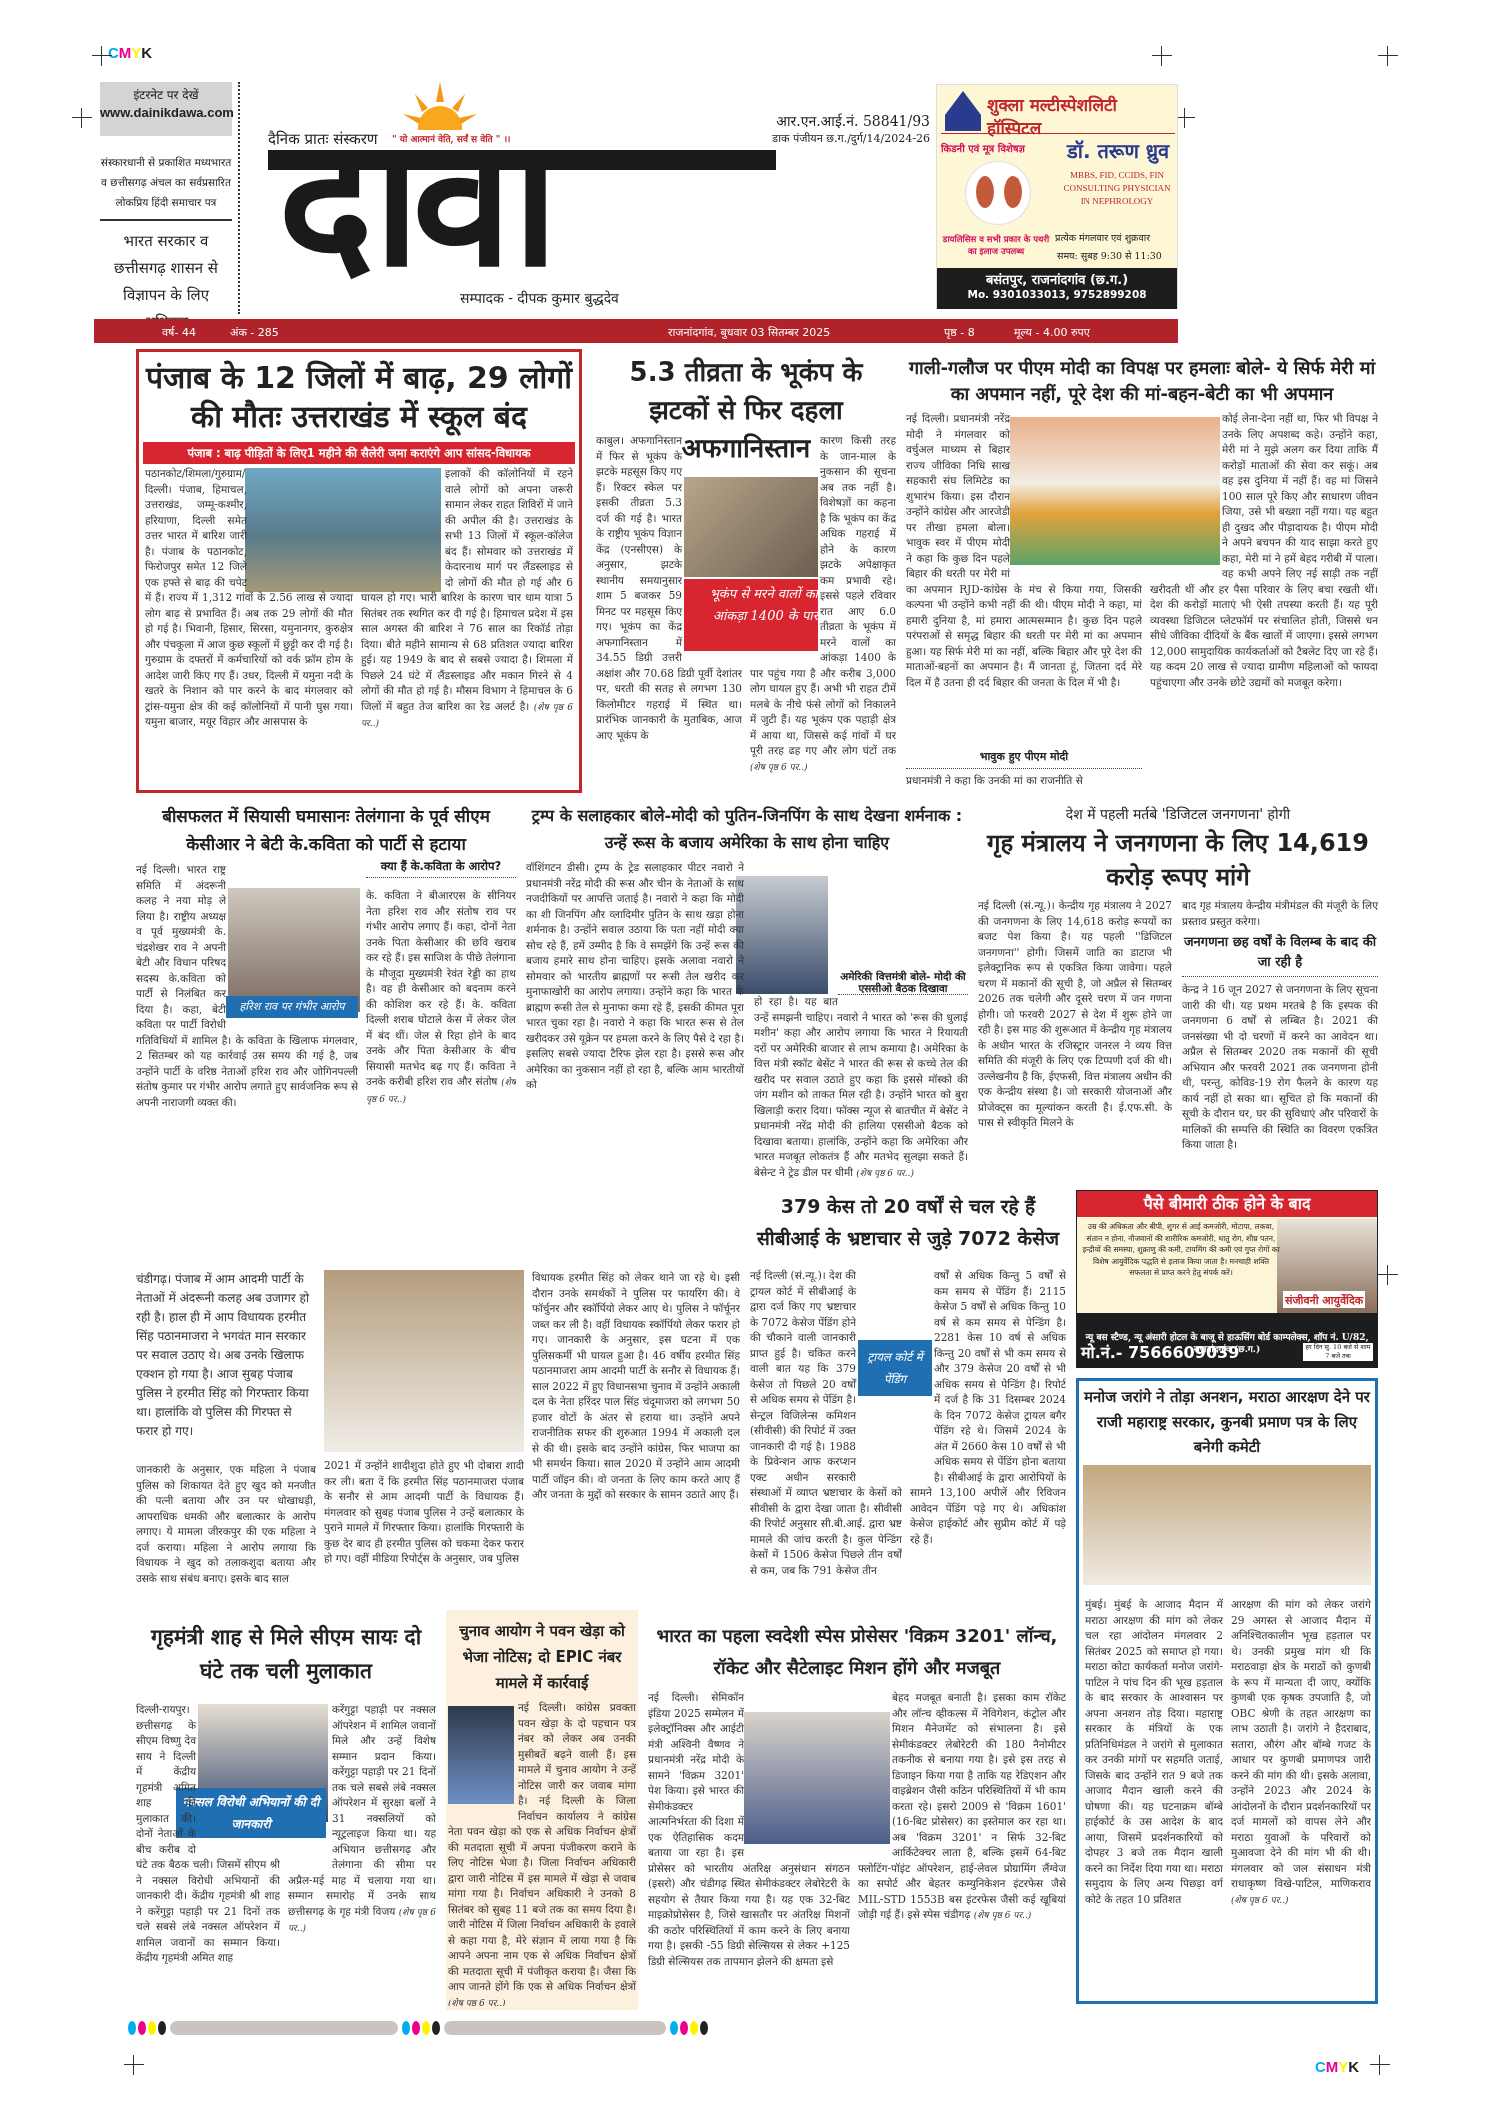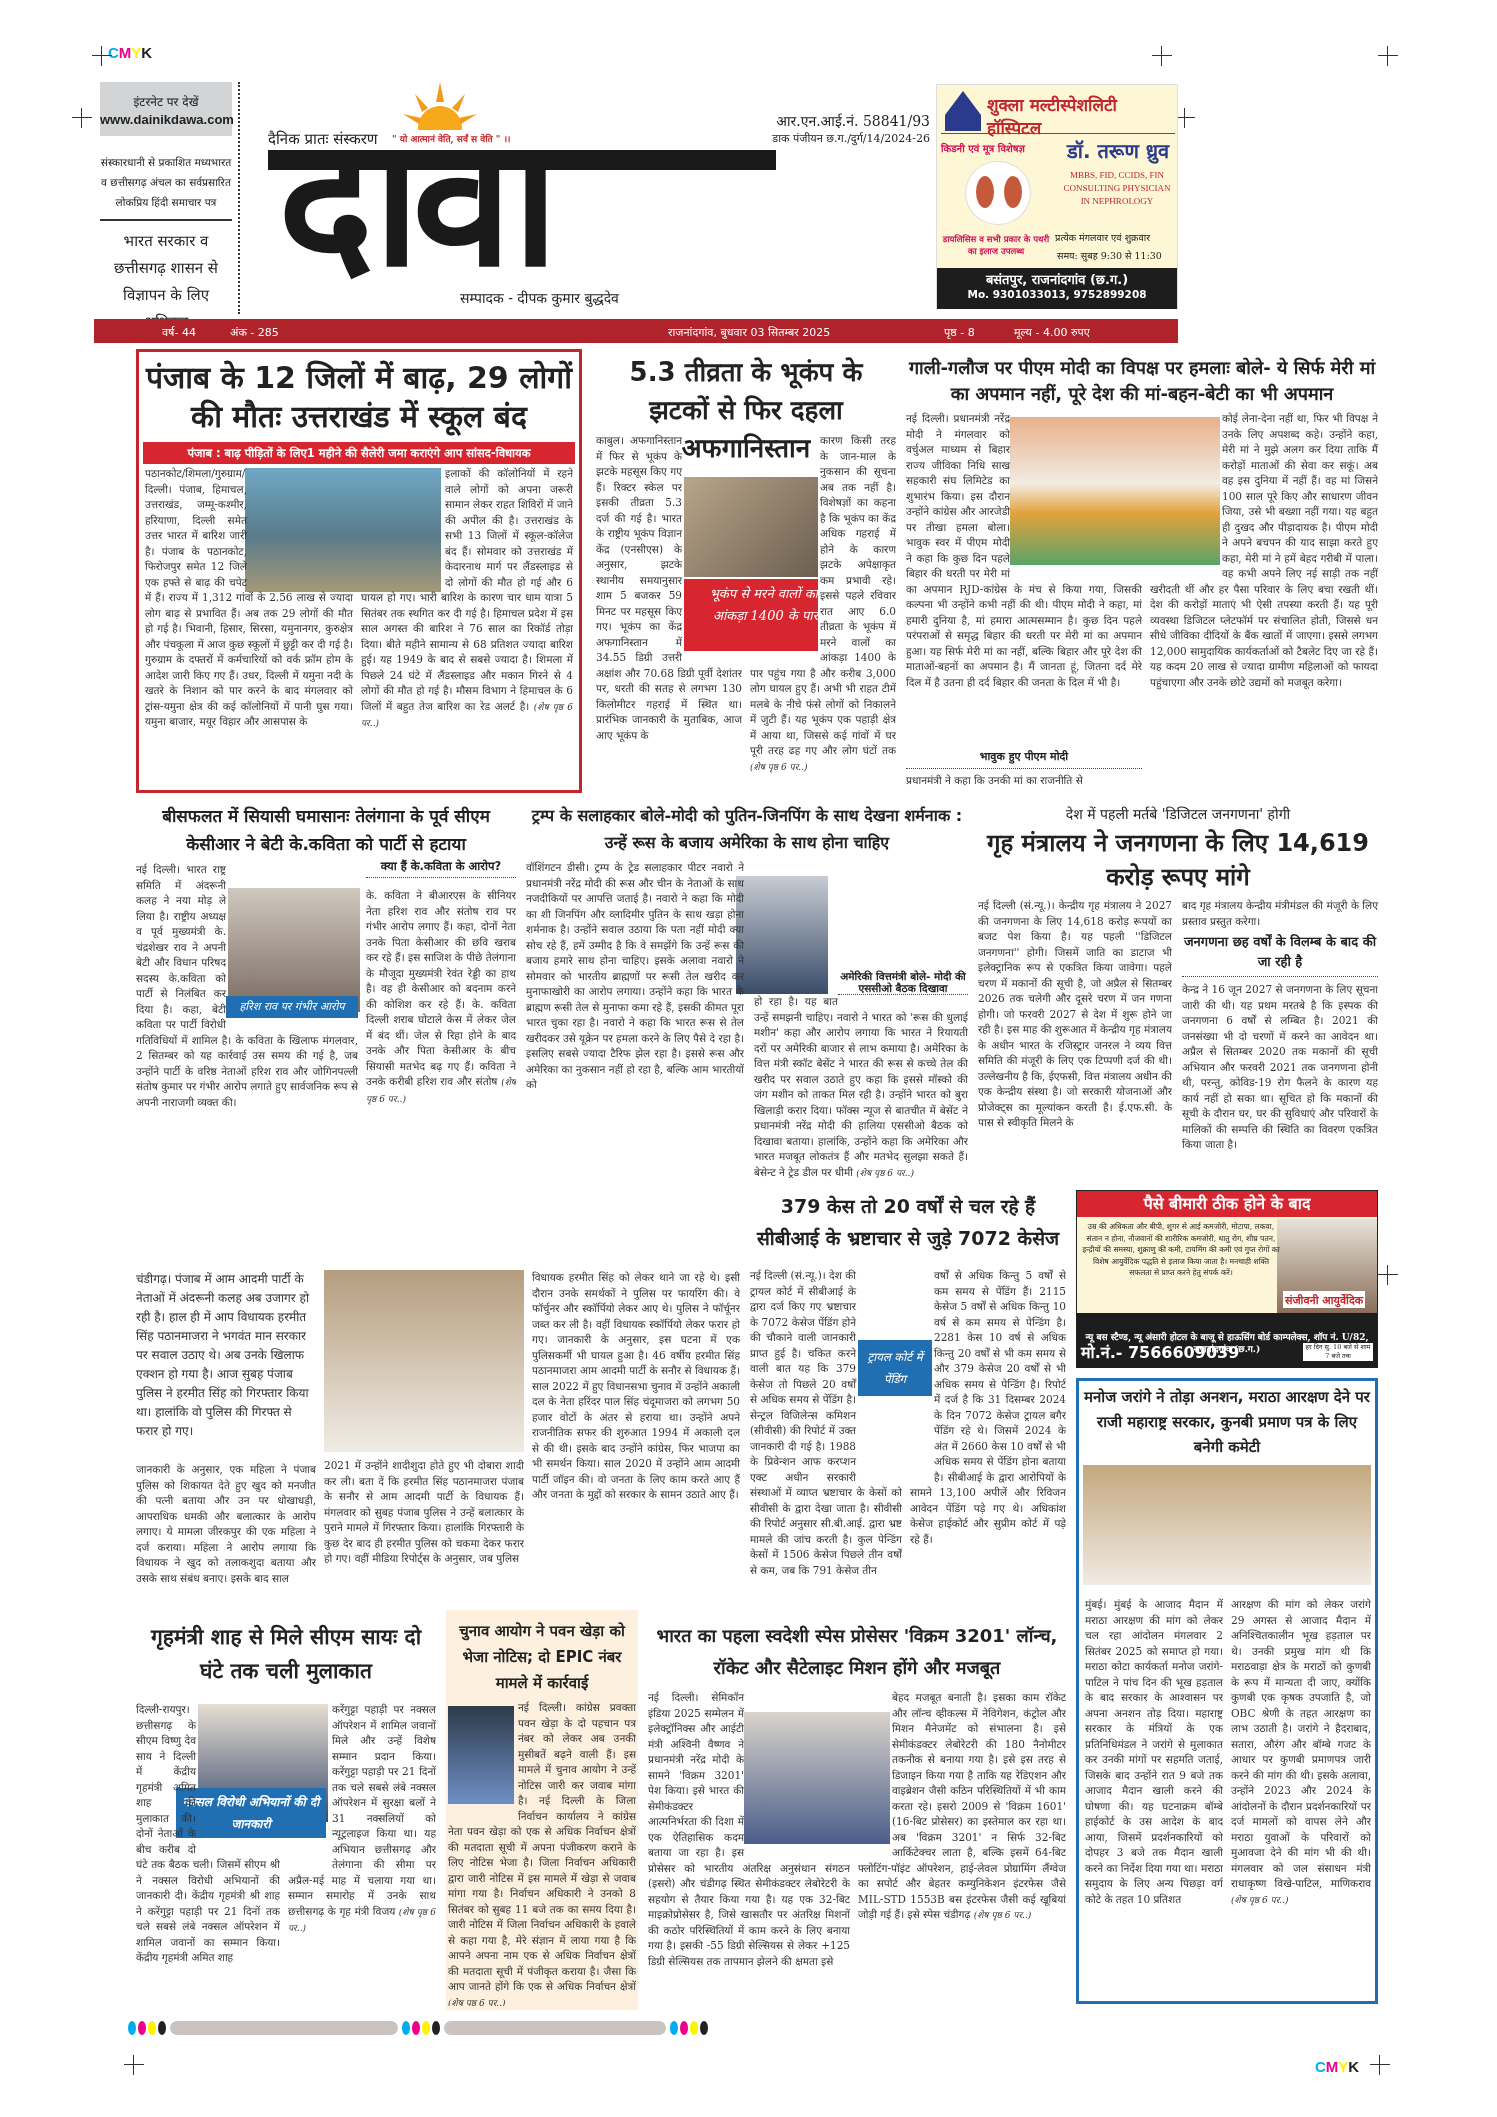--- a/index.html
+++ b/index.html
@@ -24,21 +24,21 @@
 <div class="cross" style="left:72px;top:108px"></div>
 <div class="cross" style="left:1152px;top:46px"></div>
 <div class="cross" style="left:1175px;top:108px"></div>
 <div class="cross" style="left:1378px;top:46px"></div>
 <div class="cross" style="left:1378px;top:1265px"></div>
 <div class="cross" style="left:124px;top:2055px"></div>
 <div class="cross" style="left:1370px;top:2055px"></div>
 <div class="abs cmyk" style="left:1315px;top:2058px"><span class="c">C</span><span class="m">M</span><span class="y">Y</span><span class="k">K</span></div>
 
 <div class="abs" style="left:100px;top:82px;width:132px;height:54px;background:#d3d4d6;text-align:center">
- <div style="font-size:12px;margin-top:11px">इंटरनेट पर देखें</div>
+ <div style="font-size:12px;margin-top:4px">इंटरनेट पर देखें</div>
  <div style="font-family:'Liberation Sans',sans-serif;font-weight:bold;font-size:13px;margin-top:2px">www.dainikdawa.com</div>
 </div>
 <div class="abs" style="left:100px;top:152px;width:132px;font-size:10.5px;line-height:20px;text-align:center">संस्कारधानी से प्रकाशित मध्यभारत व छत्तीसगढ़ अंचल का सर्वप्रसारित लोकप्रिय हिंदी समाचार पत्र</div>
 <div class="abs" style="left:100px;top:219px;width:132px;height:2px;background:#333"></div>
 <div class="abs" style="left:100px;top:228px;width:132px;font-size:15px;line-height:27px;text-align:center">भारत सरकार व छत्तीसगढ़ शासन से विज्ञापन के लिए अधिकृत</div>
 <div class="abs" style="left:238px;top:82px;height:232px;border-left:2px dotted #333"></div>
 
 <div class="abs" style="left:268px;top:128px;font-size:15px">दैनिक प्रातः संस्करण</div>
 <div class="abs" style="left:395px;top:80px;width:90px;height:50px">
  <svg width="90" height="50" viewBox="0 0 90 50">

